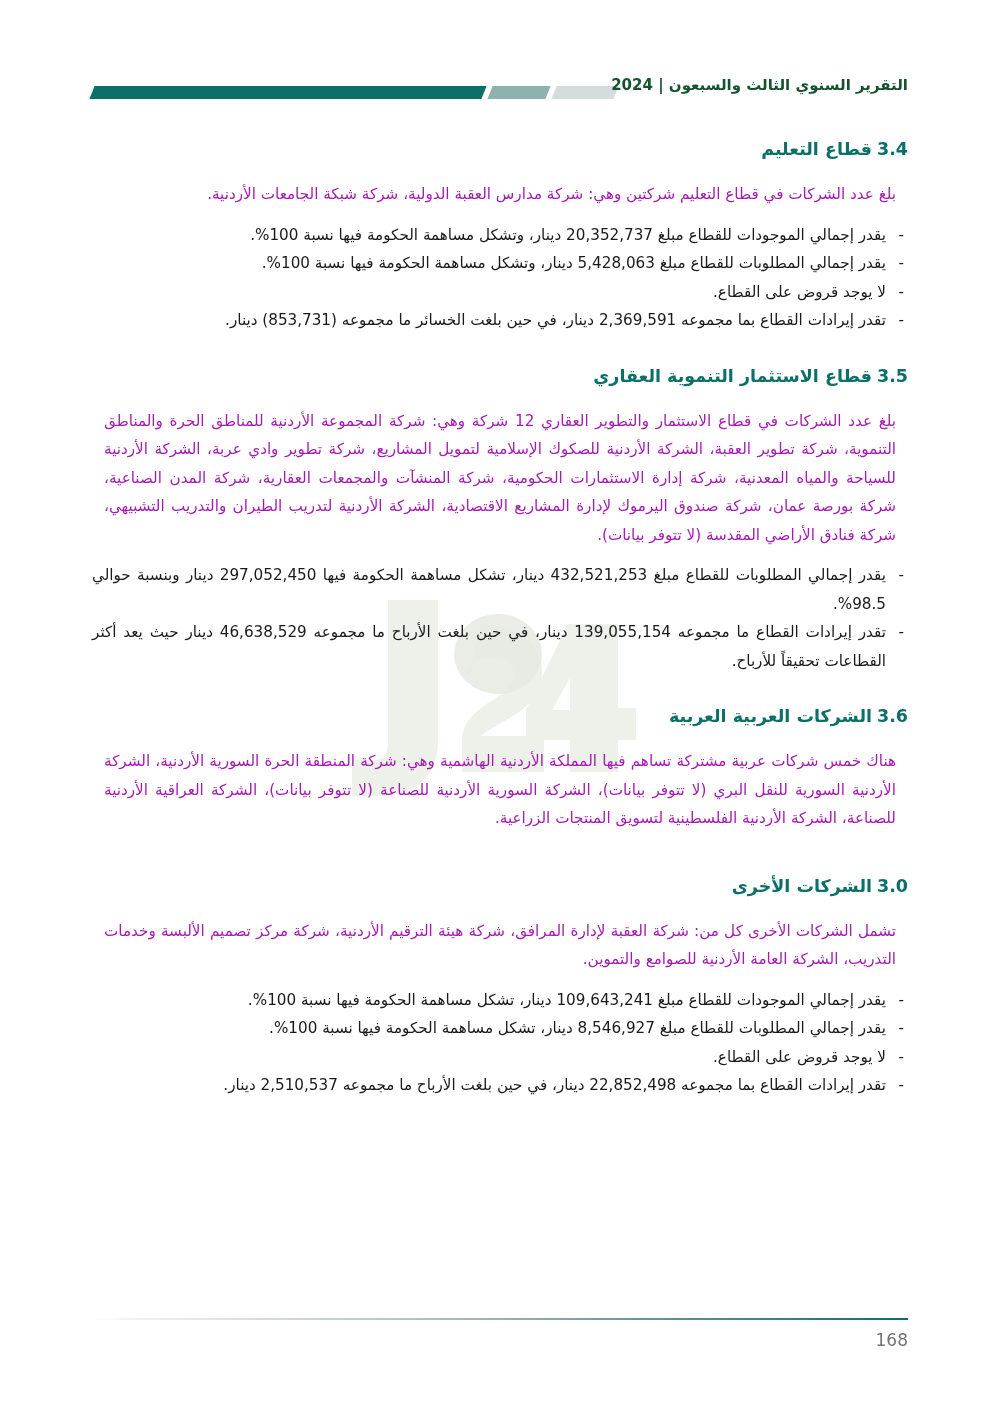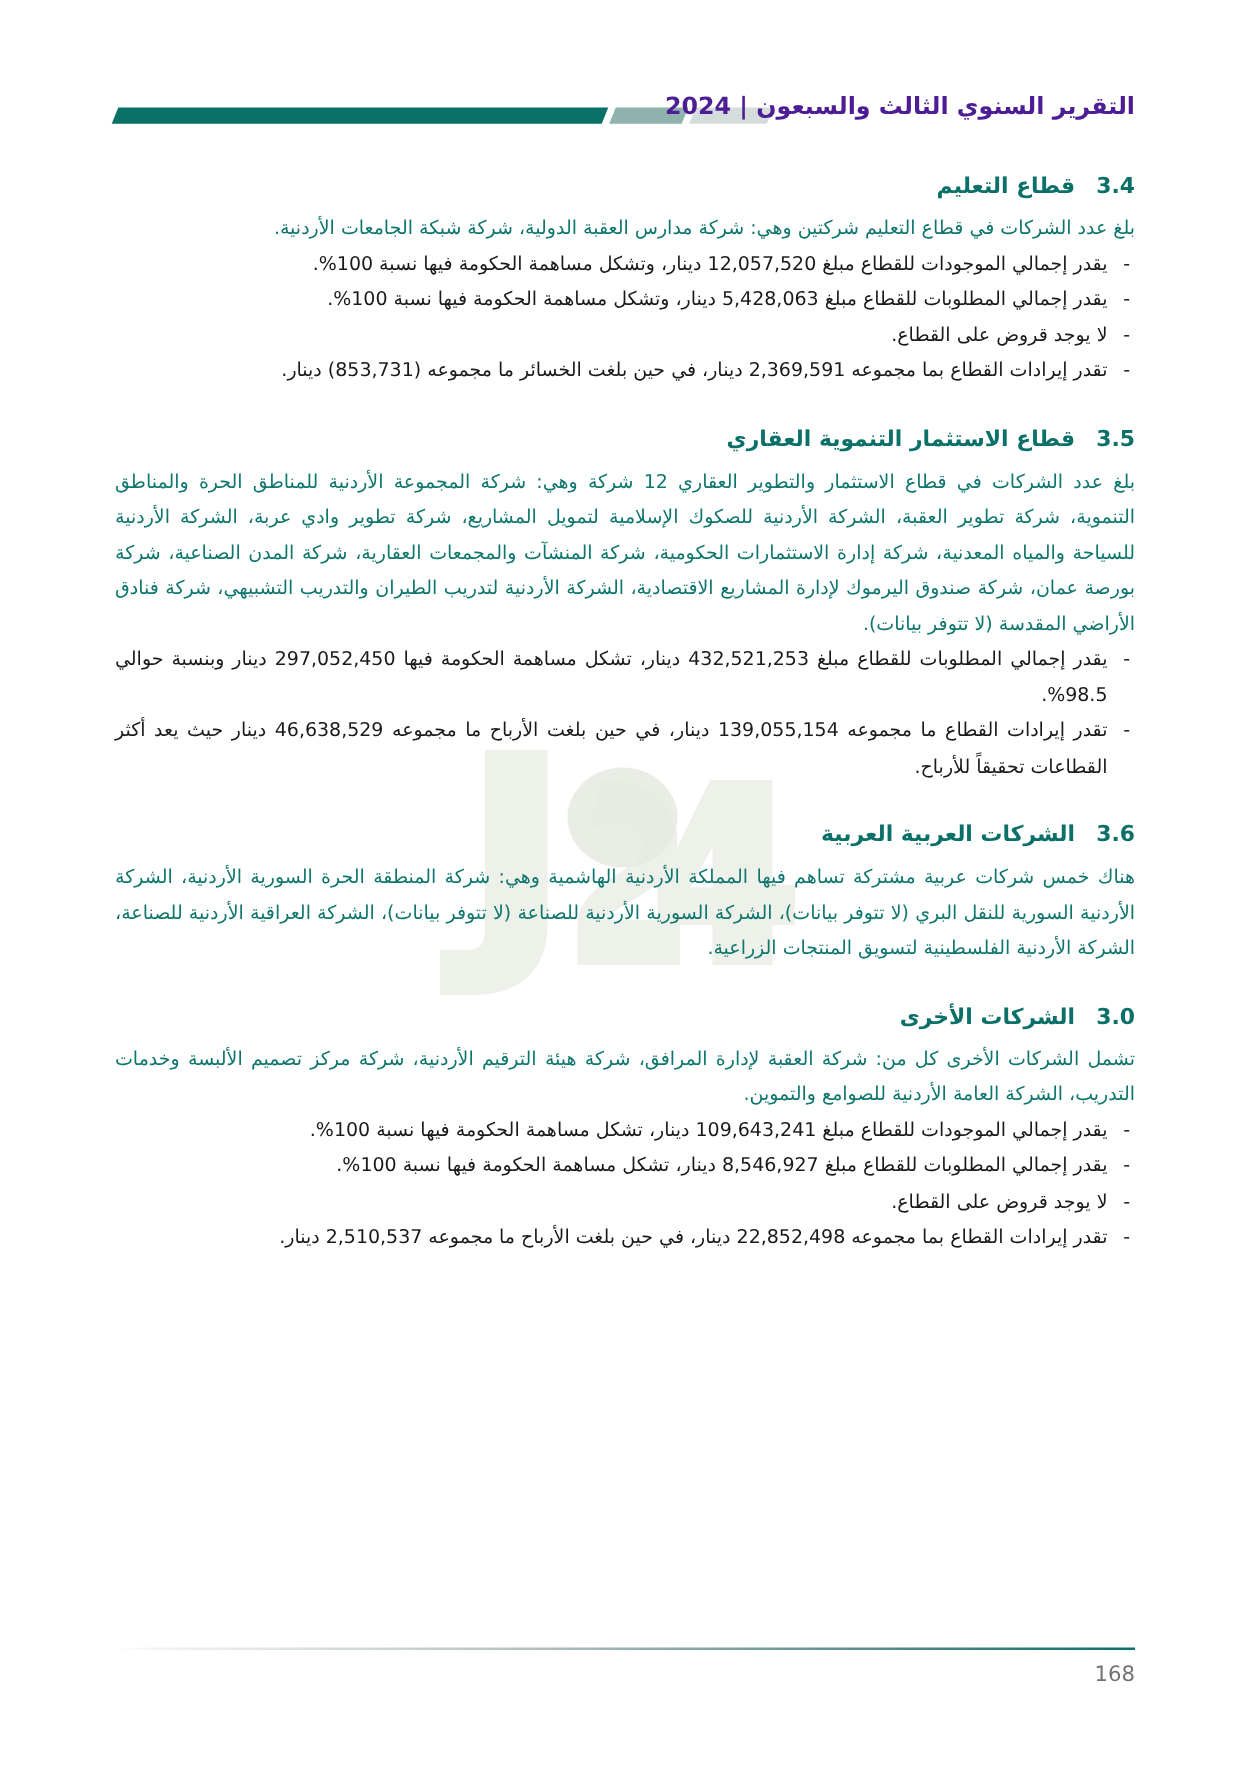--- a/index.html
+++ b/index.html
@@ -70,23 +70,23 @@
   }
   .bar-seg.s3 {
     left: 462px;
     width: 62px;
     background: #d5dcdc;
   }
   .header-title {
     position: absolute;
     right: 92px;
     top: 0;
-    font-size: 19px;
+    font-size: 15px;
     font-weight: bold;
-    color: #4c1d95;
+    color: #14532d;
     letter-spacing: 0;
     white-space: nowrap;
     line-height: 30px;
     direction: rtl;
   }
 
   
   .content {
     position: absolute;
     left: 92px;
@@ -104,27 +104,27 @@
     color: #0b7068;
     line-height: 26px;
     text-align: right;
     direction: rtl;
     white-space: nowrap;
   }
   .sec-num {
     display: inline-block;
     direction: ltr;
     unicode-bidi: isolate;
-    margin-left: 17px;
+    margin-left: 5px;
   }
 
   p.body-text {
-    margin: 0;
+    margin: 12px;
     font-size: 15.2px;
-    color: #0f766e;
+    color: #a21caf;
     line-height: 28.5px;
     text-align: justify;
     text-align-last: right;
     direction: rtl;
   }
   p.body-text.single {
     text-align: right;
   }
 
   ul.bullets {
@@ -217,21 +217,21 @@
   </div>
 
   <div class="content">
 
     <h2 class="section-heading">
       <span class="sec-num">3.4</span><span>قطاع التعليم</span>
     </h2>
     <div class="gap-sm"></div>
     <p class="body-text single">بلغ عدد الشركات في قطاع التعليم شركتين وهي: شركة مدارس العقبة الدولية، شركة شبكة الجامعات الأردنية.</p>
     <ul class="bullets">
-      <li class="narrow">يقدر إجمالي الموجودات للقطاع مبلغ 12,057,520 دينار، وتشكل مساهمة الحكومة فيها نسبة 100%.</li>
+      <li class="narrow">يقدر إجمالي الموجودات للقطاع مبلغ 20,352,737 دينار، وتشكل مساهمة الحكومة فيها نسبة 100%.</li>
       <li class="narrow">يقدر إجمالي المطلوبات للقطاع مبلغ 5,428,063 دينار، وتشكل مساهمة الحكومة فيها نسبة 100%.</li>
       <li class="narrow">لا يوجد قروض على القطاع.</li>
       <li class="narrow">تقدر إيرادات القطاع بما مجموعه 2,369,591 دينار، في حين بلغت الخسائر ما مجموعه (853,731) دينار.</li>
     </ul>
 
     <div class="gap-xl"></div>
 
     <h2 class="section-heading">
       <span class="sec-num">3.5</span><span>قطاع الاستثمار التنموية العقاري</span>
     </h2>

